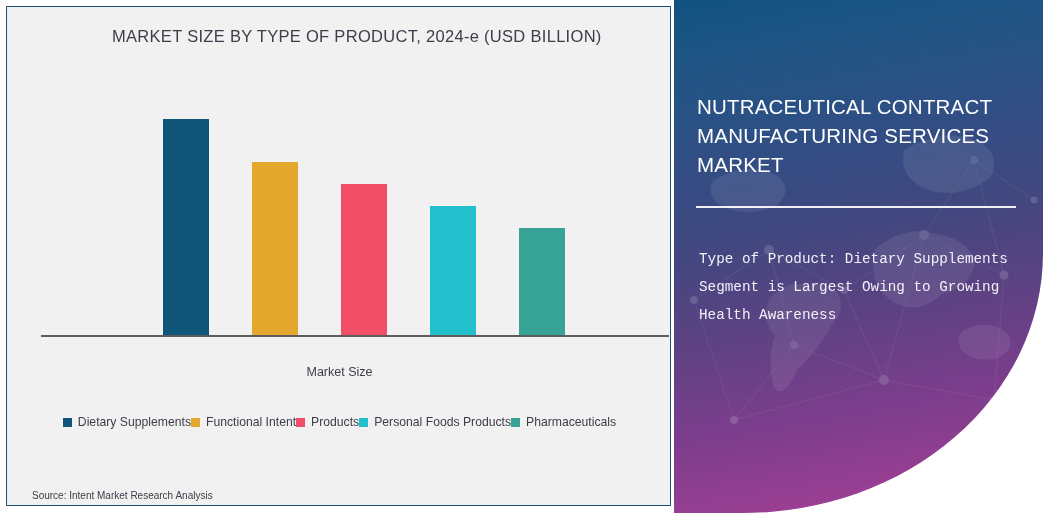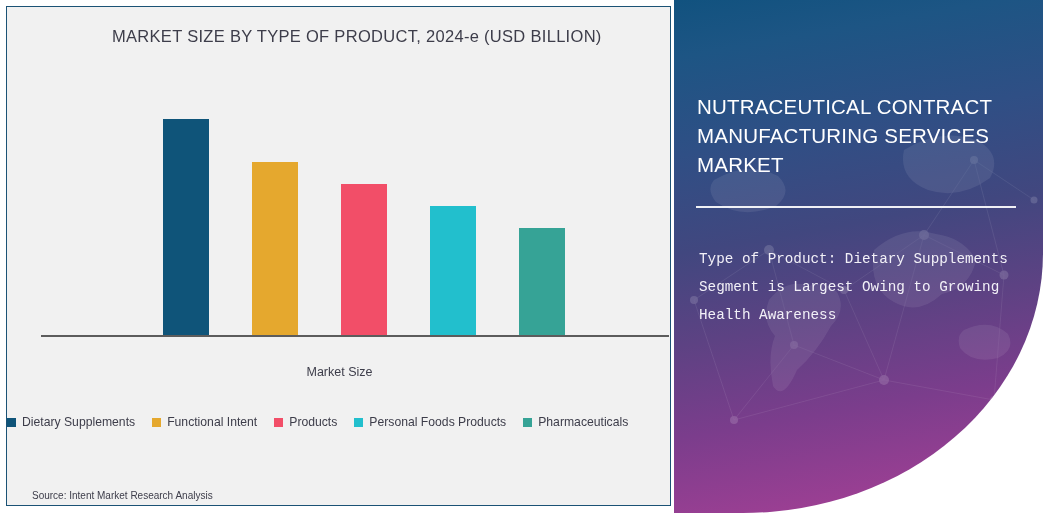--- a/index.html
+++ b/index.html
@@ -56,22 +56,23 @@
     color:#3d3d4a;
     margin-top:20px;
   }
 
   
   #legend {
     position:absolute;
     left:0; top:408px;
     width:665px;
     display:flex;
+    justify-content:center;
     align-items:center;
-    gap:17px;
+    gap:0;
   }
   .legend-item {
     display:flex;
     align-items:center;
     gap:6px;
   }
   .legend-swatch {
     width:9px; height:9px;
     flex:none;
   }

